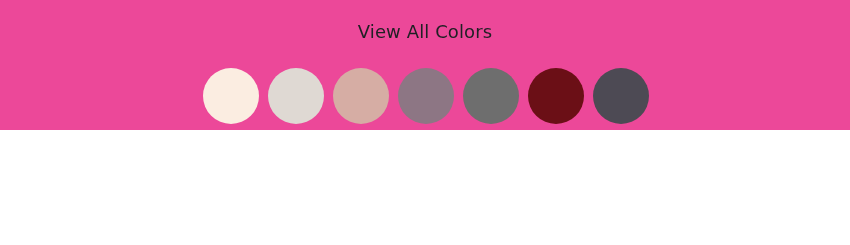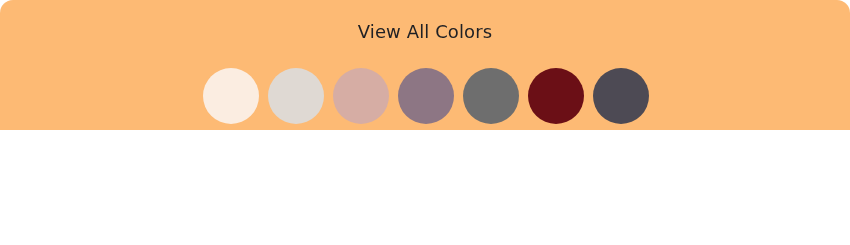--- a/index.html
+++ b/index.html
@@ -60,21 +60,21 @@
     left: 0;
     top: 130px;
     width: 850px;
     height: 115px;
     background: #ffffff;
   }
 </style>
 </head>
 <body>
 
-<div class="palette-panel" style="background-color: #fdba74; border-radius: 13px;">
+<div class="palette-panel" style="background-color: #ec4899;">
 
   <div class="palette-title" style="color: rgb(31, 32, 36);">View All Colors</div>
 
   <div class="swatch-row">
     <div class="swatch" title="#FBEDE1" style="background-color: rgb(251, 237, 225);"></div>
     <div class="swatch" title="#DFD9D3" style="background-color: rgb(223, 217, 211);"></div>
     <div class="swatch" title="#D6ADA4" style="background-color: rgb(214, 173, 164);"></div>
     <div class="swatch" title="#8D7684" style="background-color: rgb(141, 118, 132);"></div>
     <div class="swatch" title="#6E6E6E" style="background-color: rgb(110, 110, 110);"></div>
     <div class="swatch" title="#6B0F16" style="background-color: rgb(107, 15, 22);"></div>

